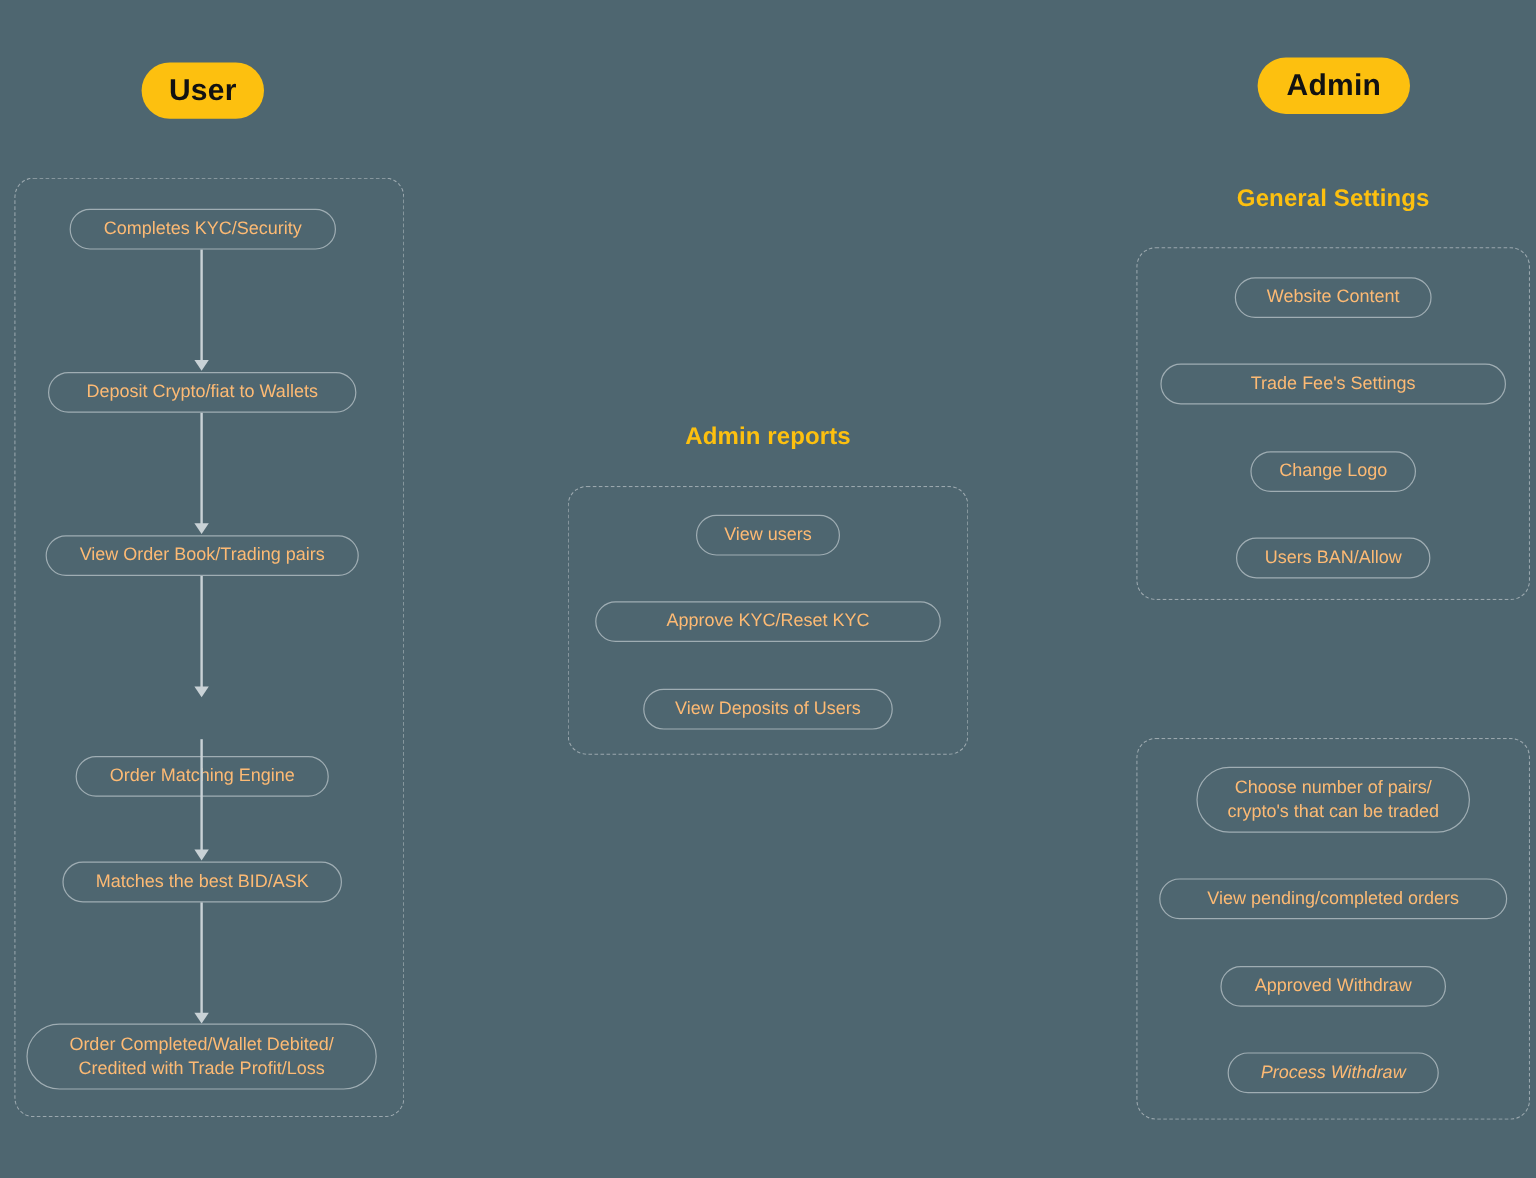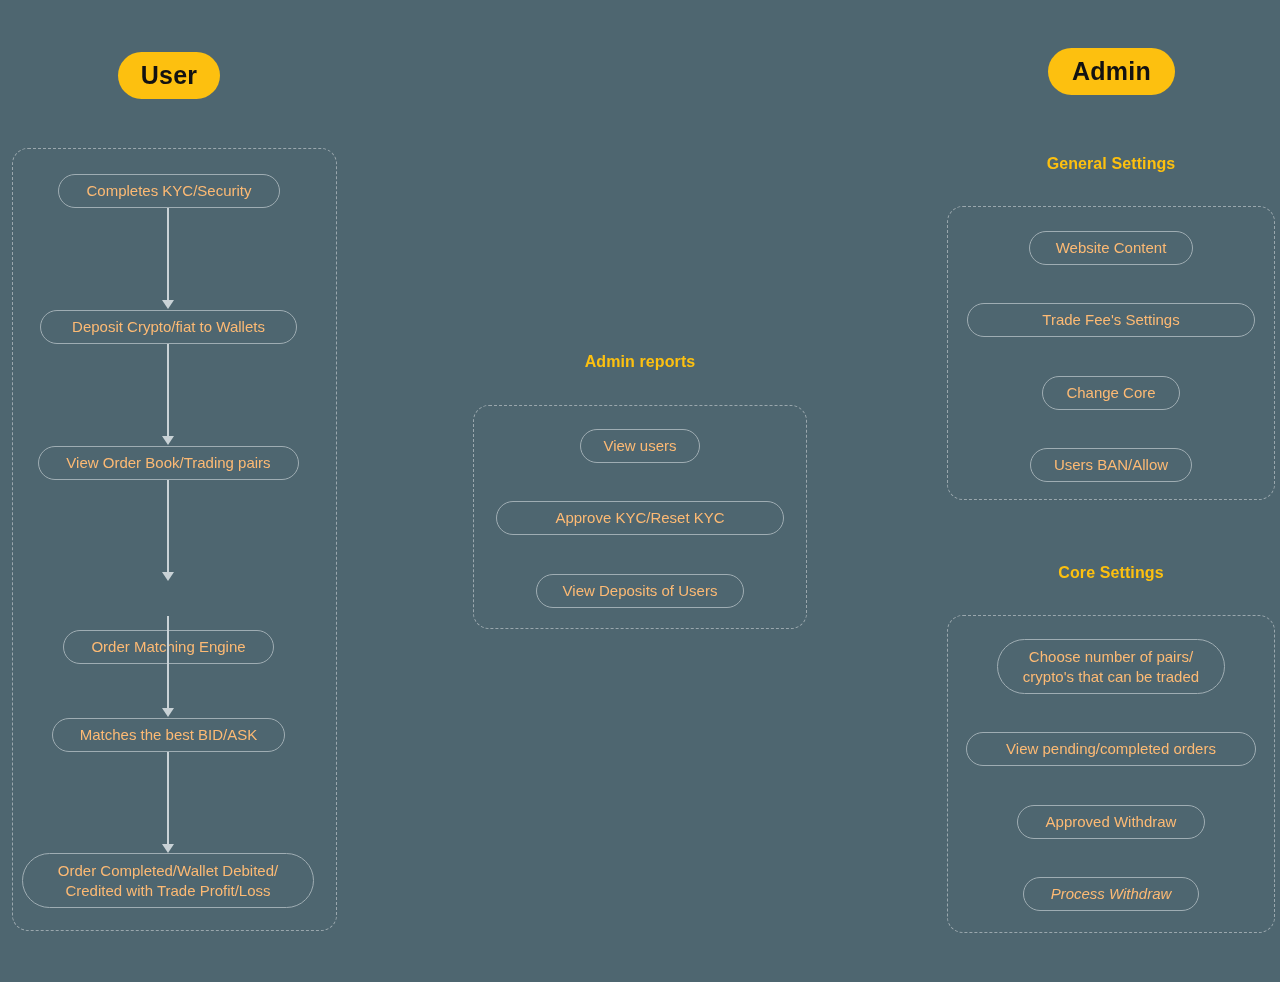--- a/index.html
+++ b/index.html
@@ -32,21 +32,21 @@
     font-size: 25px;
     letter-spacing: 0.2px;
     box-sizing: border-box;
   }
 
   
   .section-title {
     position: absolute;
     color: #fdc00f;
     font-weight: bold;
-    font-size: 16px;
+    font-size: 20px;
     text-align: center;
     letter-spacing: 0.1px;
   }
 
   
   .group-box {
     position: absolute;
     border: 1.6px dashed #9aa7ad;
     border-radius: 16px;
     box-sizing: border-box;
@@ -169,30 +169,27 @@
 
   <div class="node" style="left:1029px; top:231px; width:164px; height:34px;">
     <span>Website Content</span>
   </div>
 
   <div class="node" style="left:967px; top:303px; width:288px; height:34px;">
     <span>Trade Fee's Settings</span>
   </div>
 
   <div class="node" style="left:1042px; top:376px; width:138px; height:34px;">
-    <span>Change Core</span>
+    <span>Change Logo</span>
   </div>
 
   <div class="node" style="left:1030px; top:448px; width:162px; height:34px;">
     <span>Users BAN/Allow</span>
   </div>
 
-  <div class="section-title" style="left:941px; top:564px; width:340px;">
-    <span>Core Settings</span>
-  </div>
 
   <div class="group-box" style="left:947px; top:615px; width:328px; height:318px;"></div>
 
   <div class="node two-line" style="left:997px; top:639px; width:228px; height:55px;">
     <span>Choose number of pairs/
 crypto's that can be traded</span>
   </div>
 
   <div class="node" style="left:966px; top:732px; width:290px; height:34px;">
     <span>View pending/completed orders</span>

